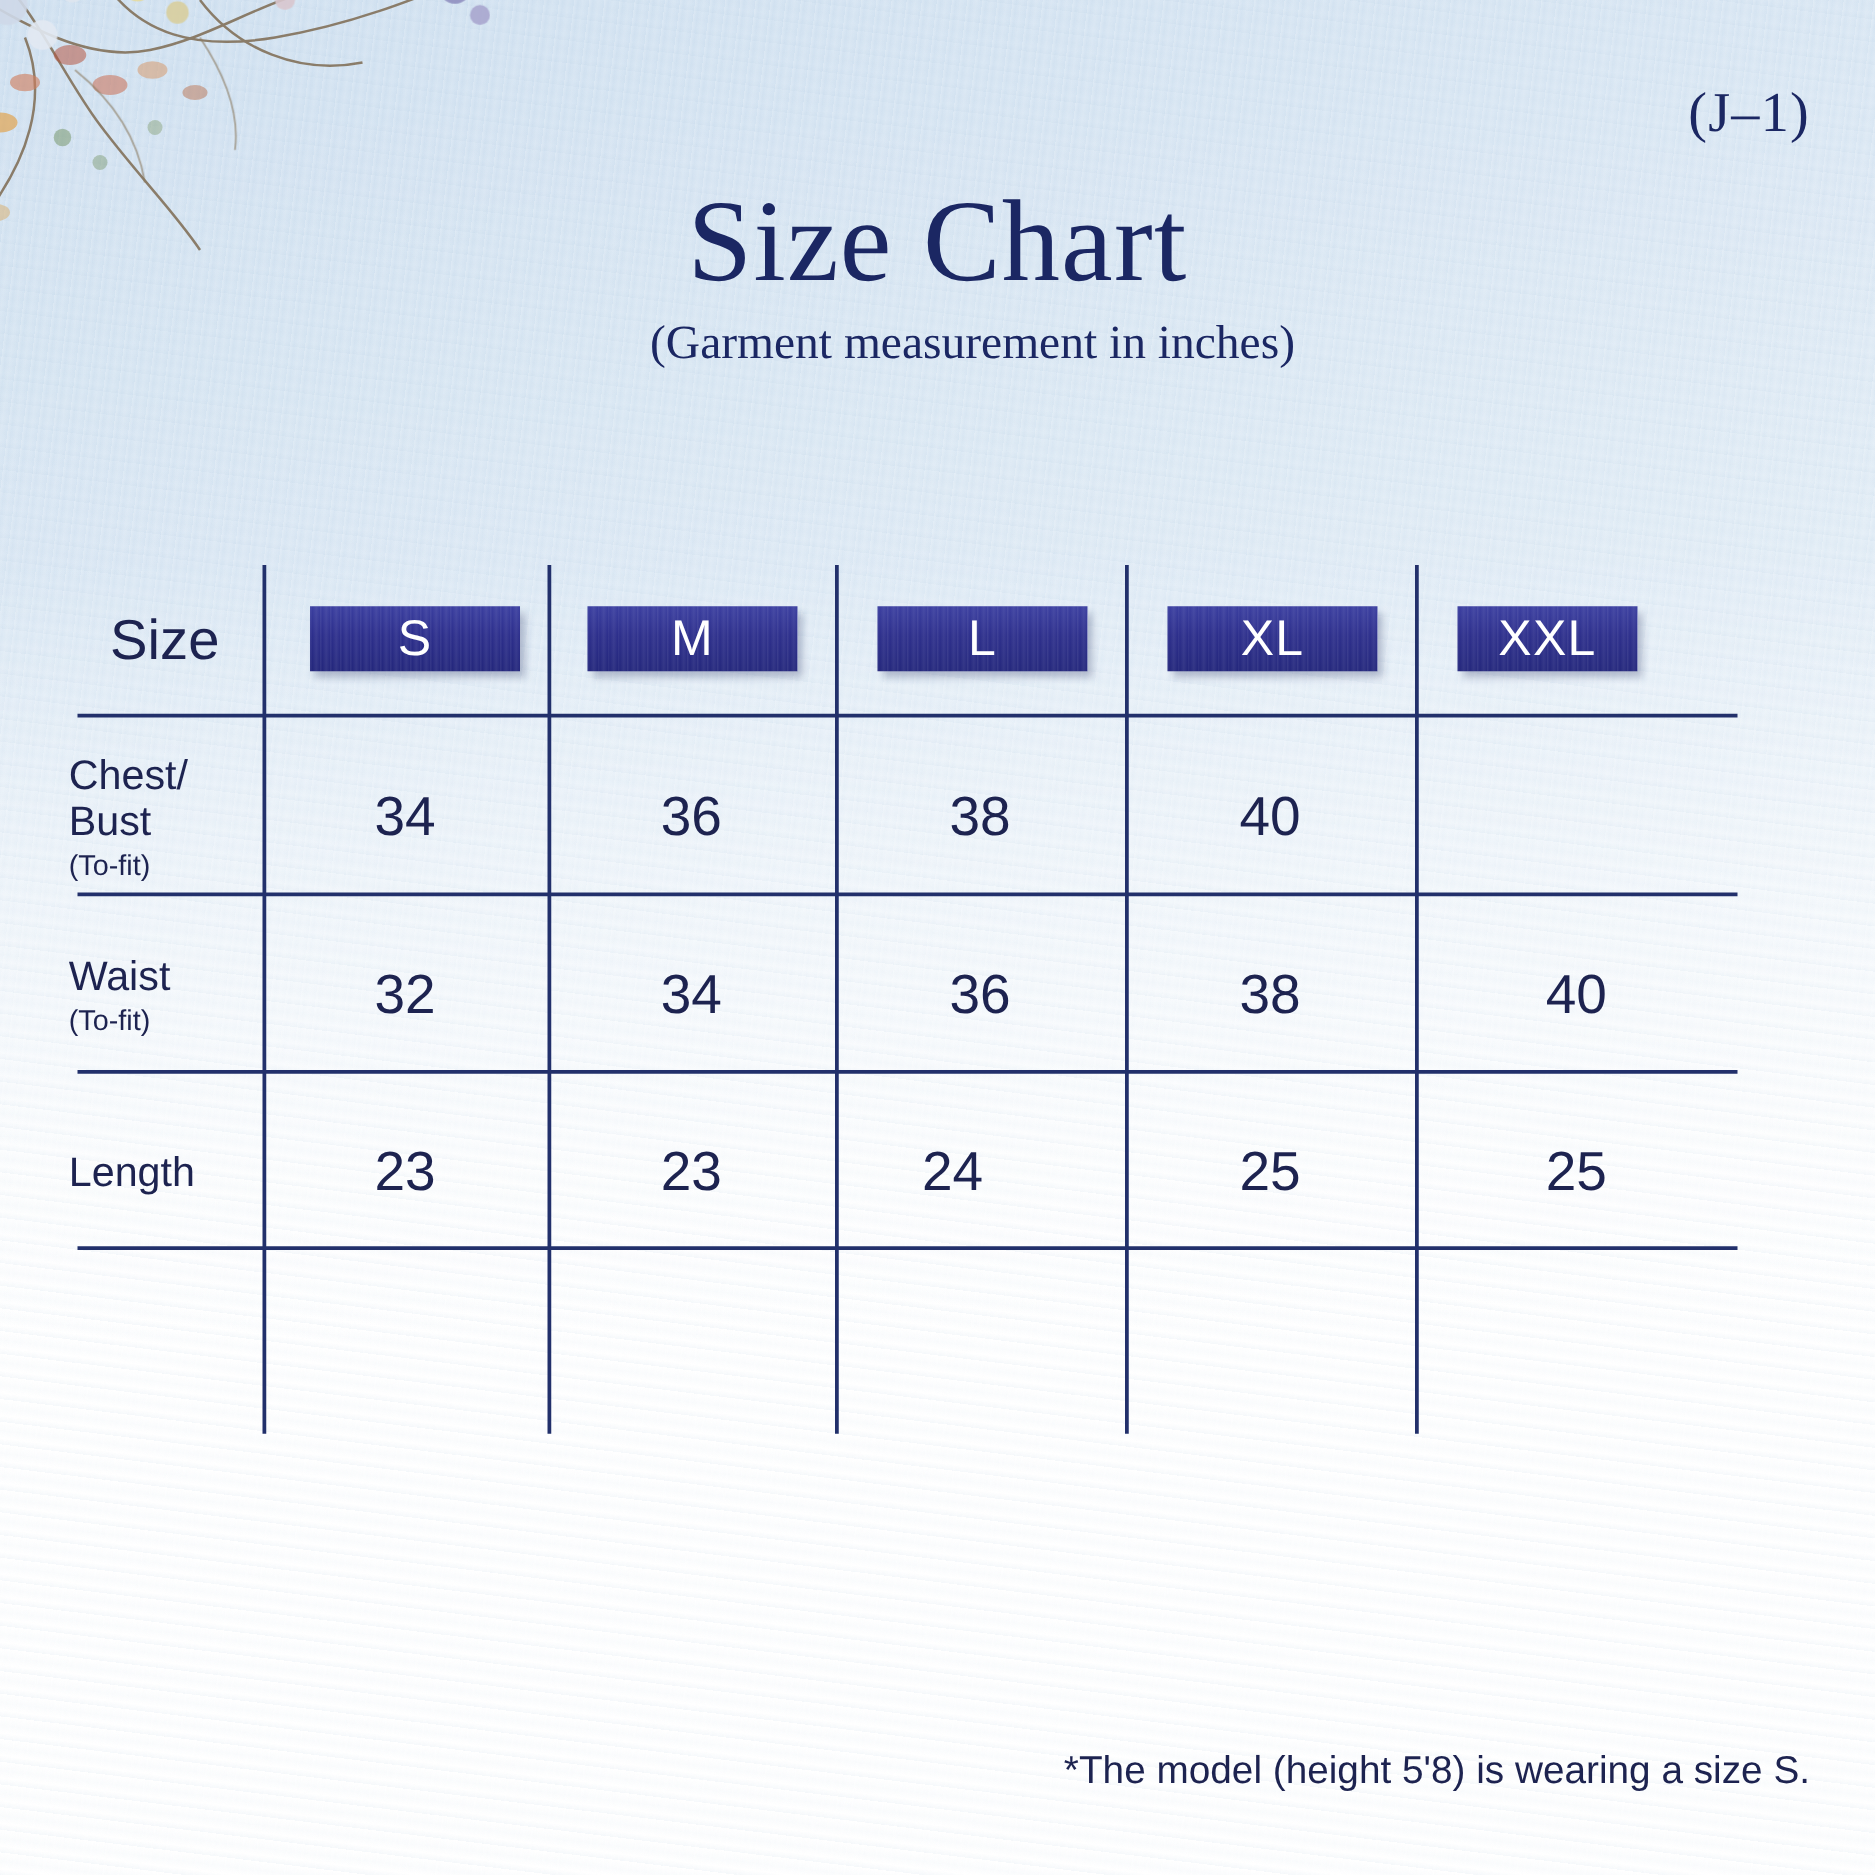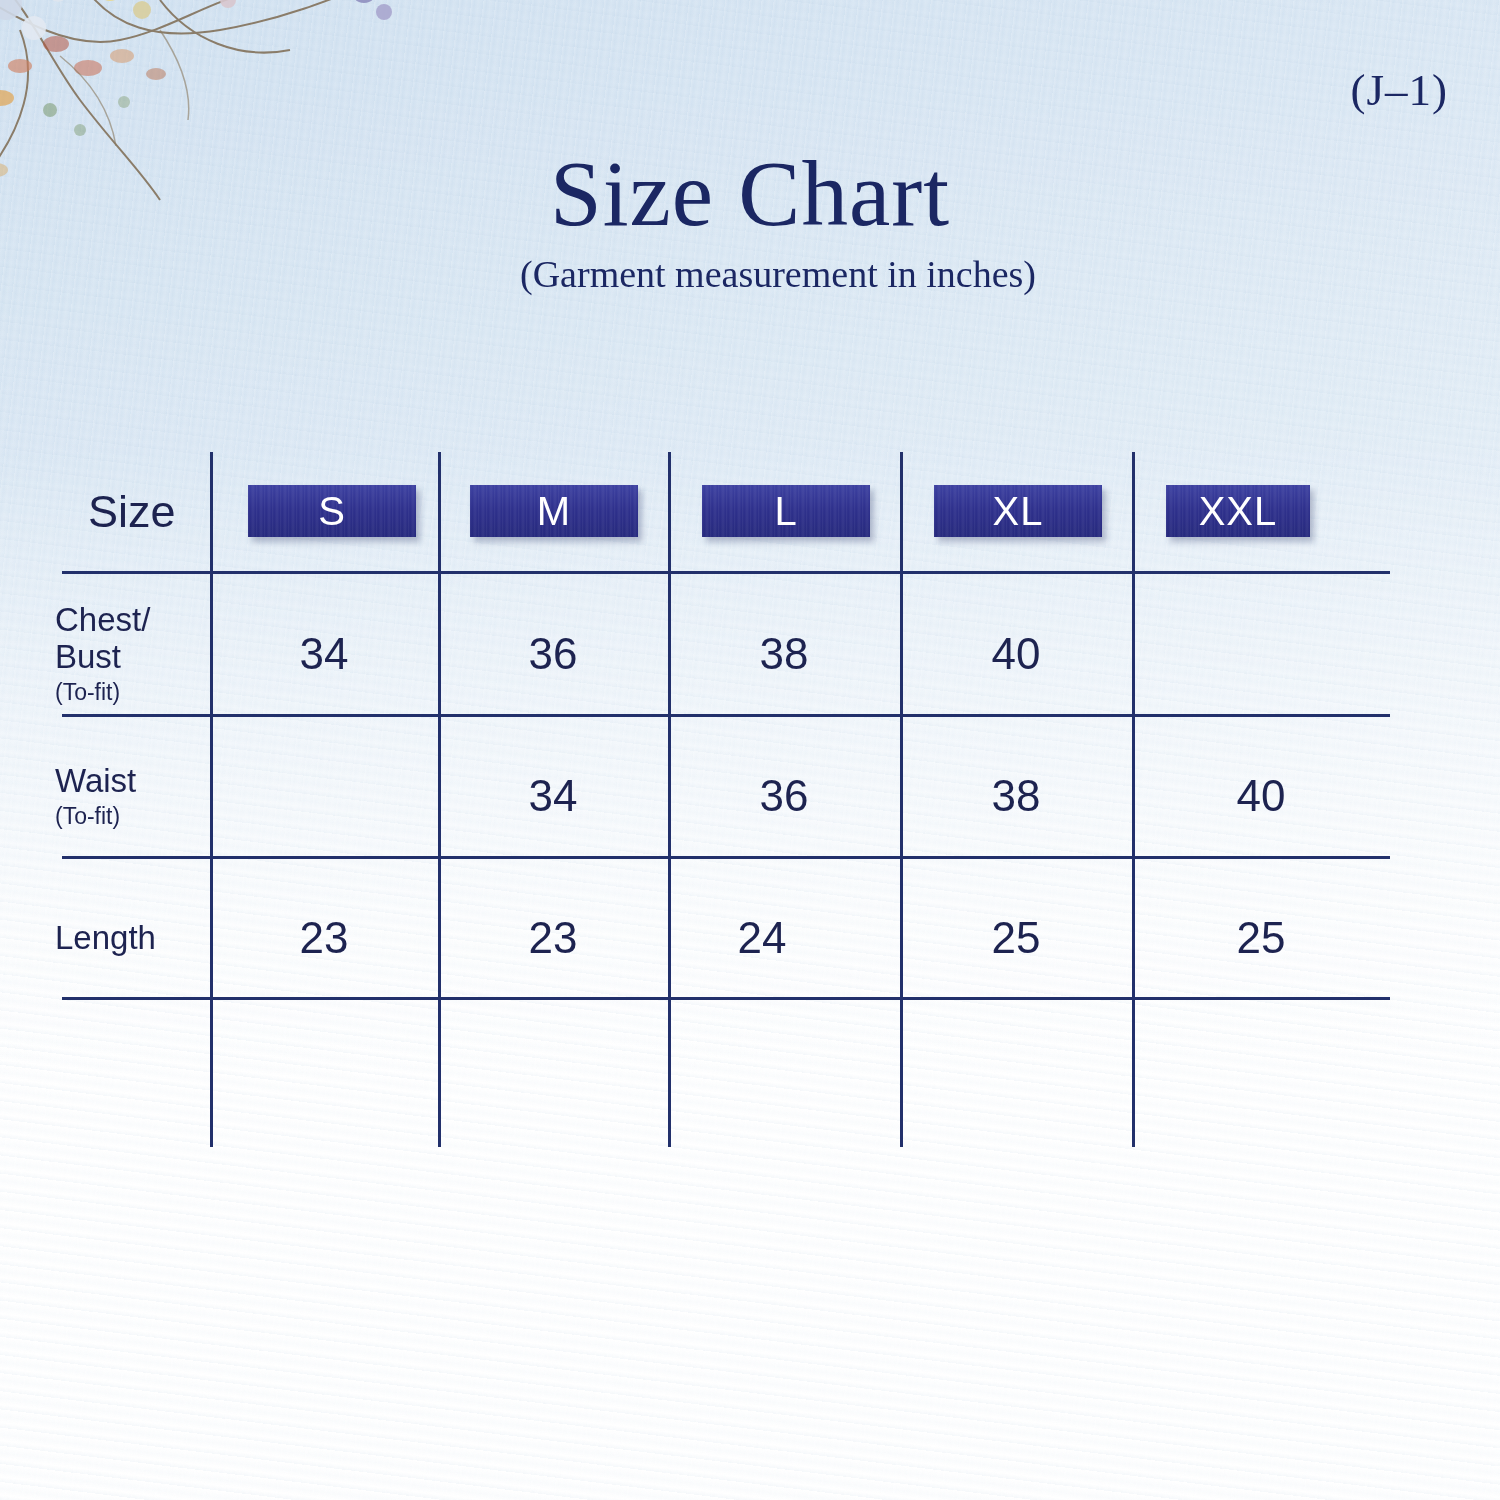--- a/index.html
+++ b/index.html
@@ -234,24 +234,26 @@
   </div>
   <div class="rowlabel" style="left:55px; top:882px; height:112px;">
     <span>Length</span>
   </div>
 
   <div class="cell" style="left:210px; top:598px; width:228px; height:112px;">34</div>
   <div class="cell" style="left:438px; top:598px; width:230px; height:112px;">36</div>
   <div class="cell" style="left:668px; top:598px; width:232px; height:112px;">38</div>
   <div class="cell" style="left:900px; top:598px; width:232px; height:112px;">40</div>
 
+  <div class="cell" style="left:210px; top:740px; width:228px; height:112px;">32</div>
   <div class="cell" style="left:438px; top:740px; width:230px; height:112px;">34</div>
   <div class="cell" style="left:668px; top:740px; width:232px; height:112px;">36</div>
   <div class="cell" style="left:900px; top:740px; width:232px; height:112px;">38</div>
   <div class="cell" style="left:1132px; top:740px; width:258px; height:112px;">40</div>
 
   <div class="cell" style="left:210px; top:882px; width:228px; height:112px;">23</div>
   <div class="cell" style="left:438px; top:882px; width:230px; height:112px;">23</div>
   <div class="cell" style="left:668px; top:882px; width:188px; height:112px;">24</div>
   <div class="cell" style="left:900px; top:882px; width:232px; height:112px;">25</div>
   <div class="cell" style="left:1132px; top:882px; width:258px; height:112px;">25</div>
 
+  <div class="footnote">*The model (height 5'8) is wearing a size S.</div>
 </div>
 
 </body></html>

